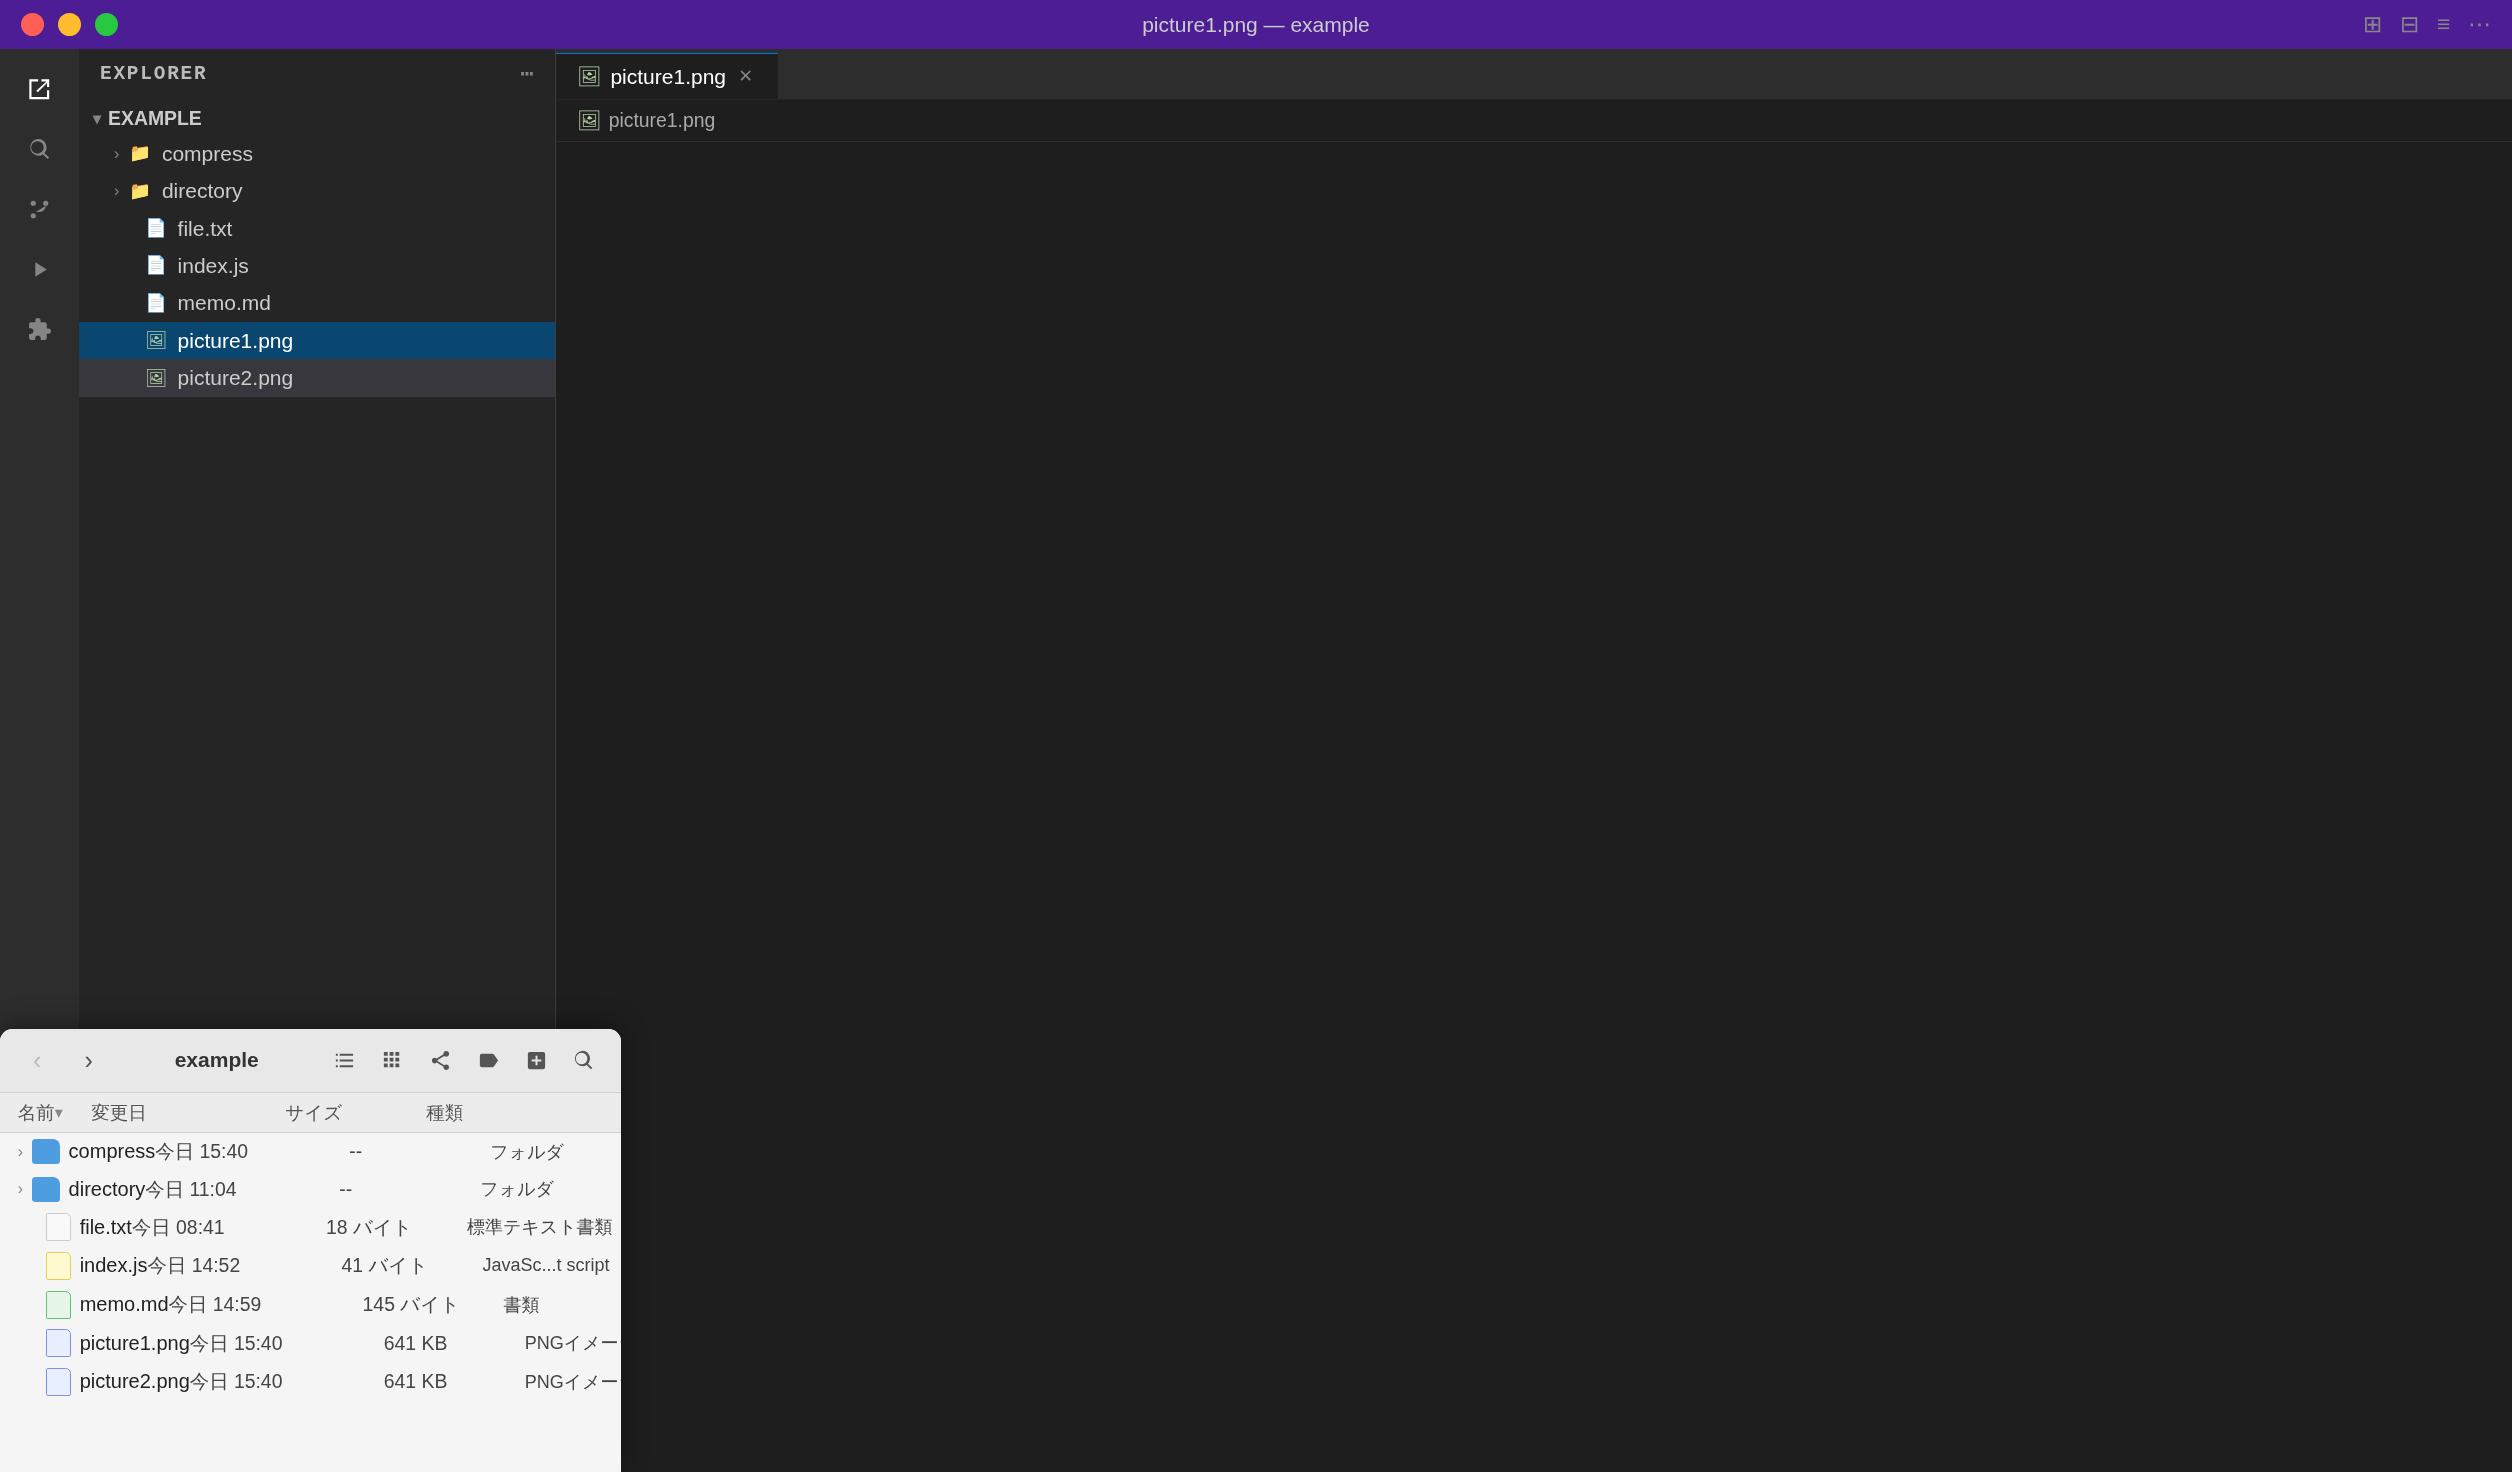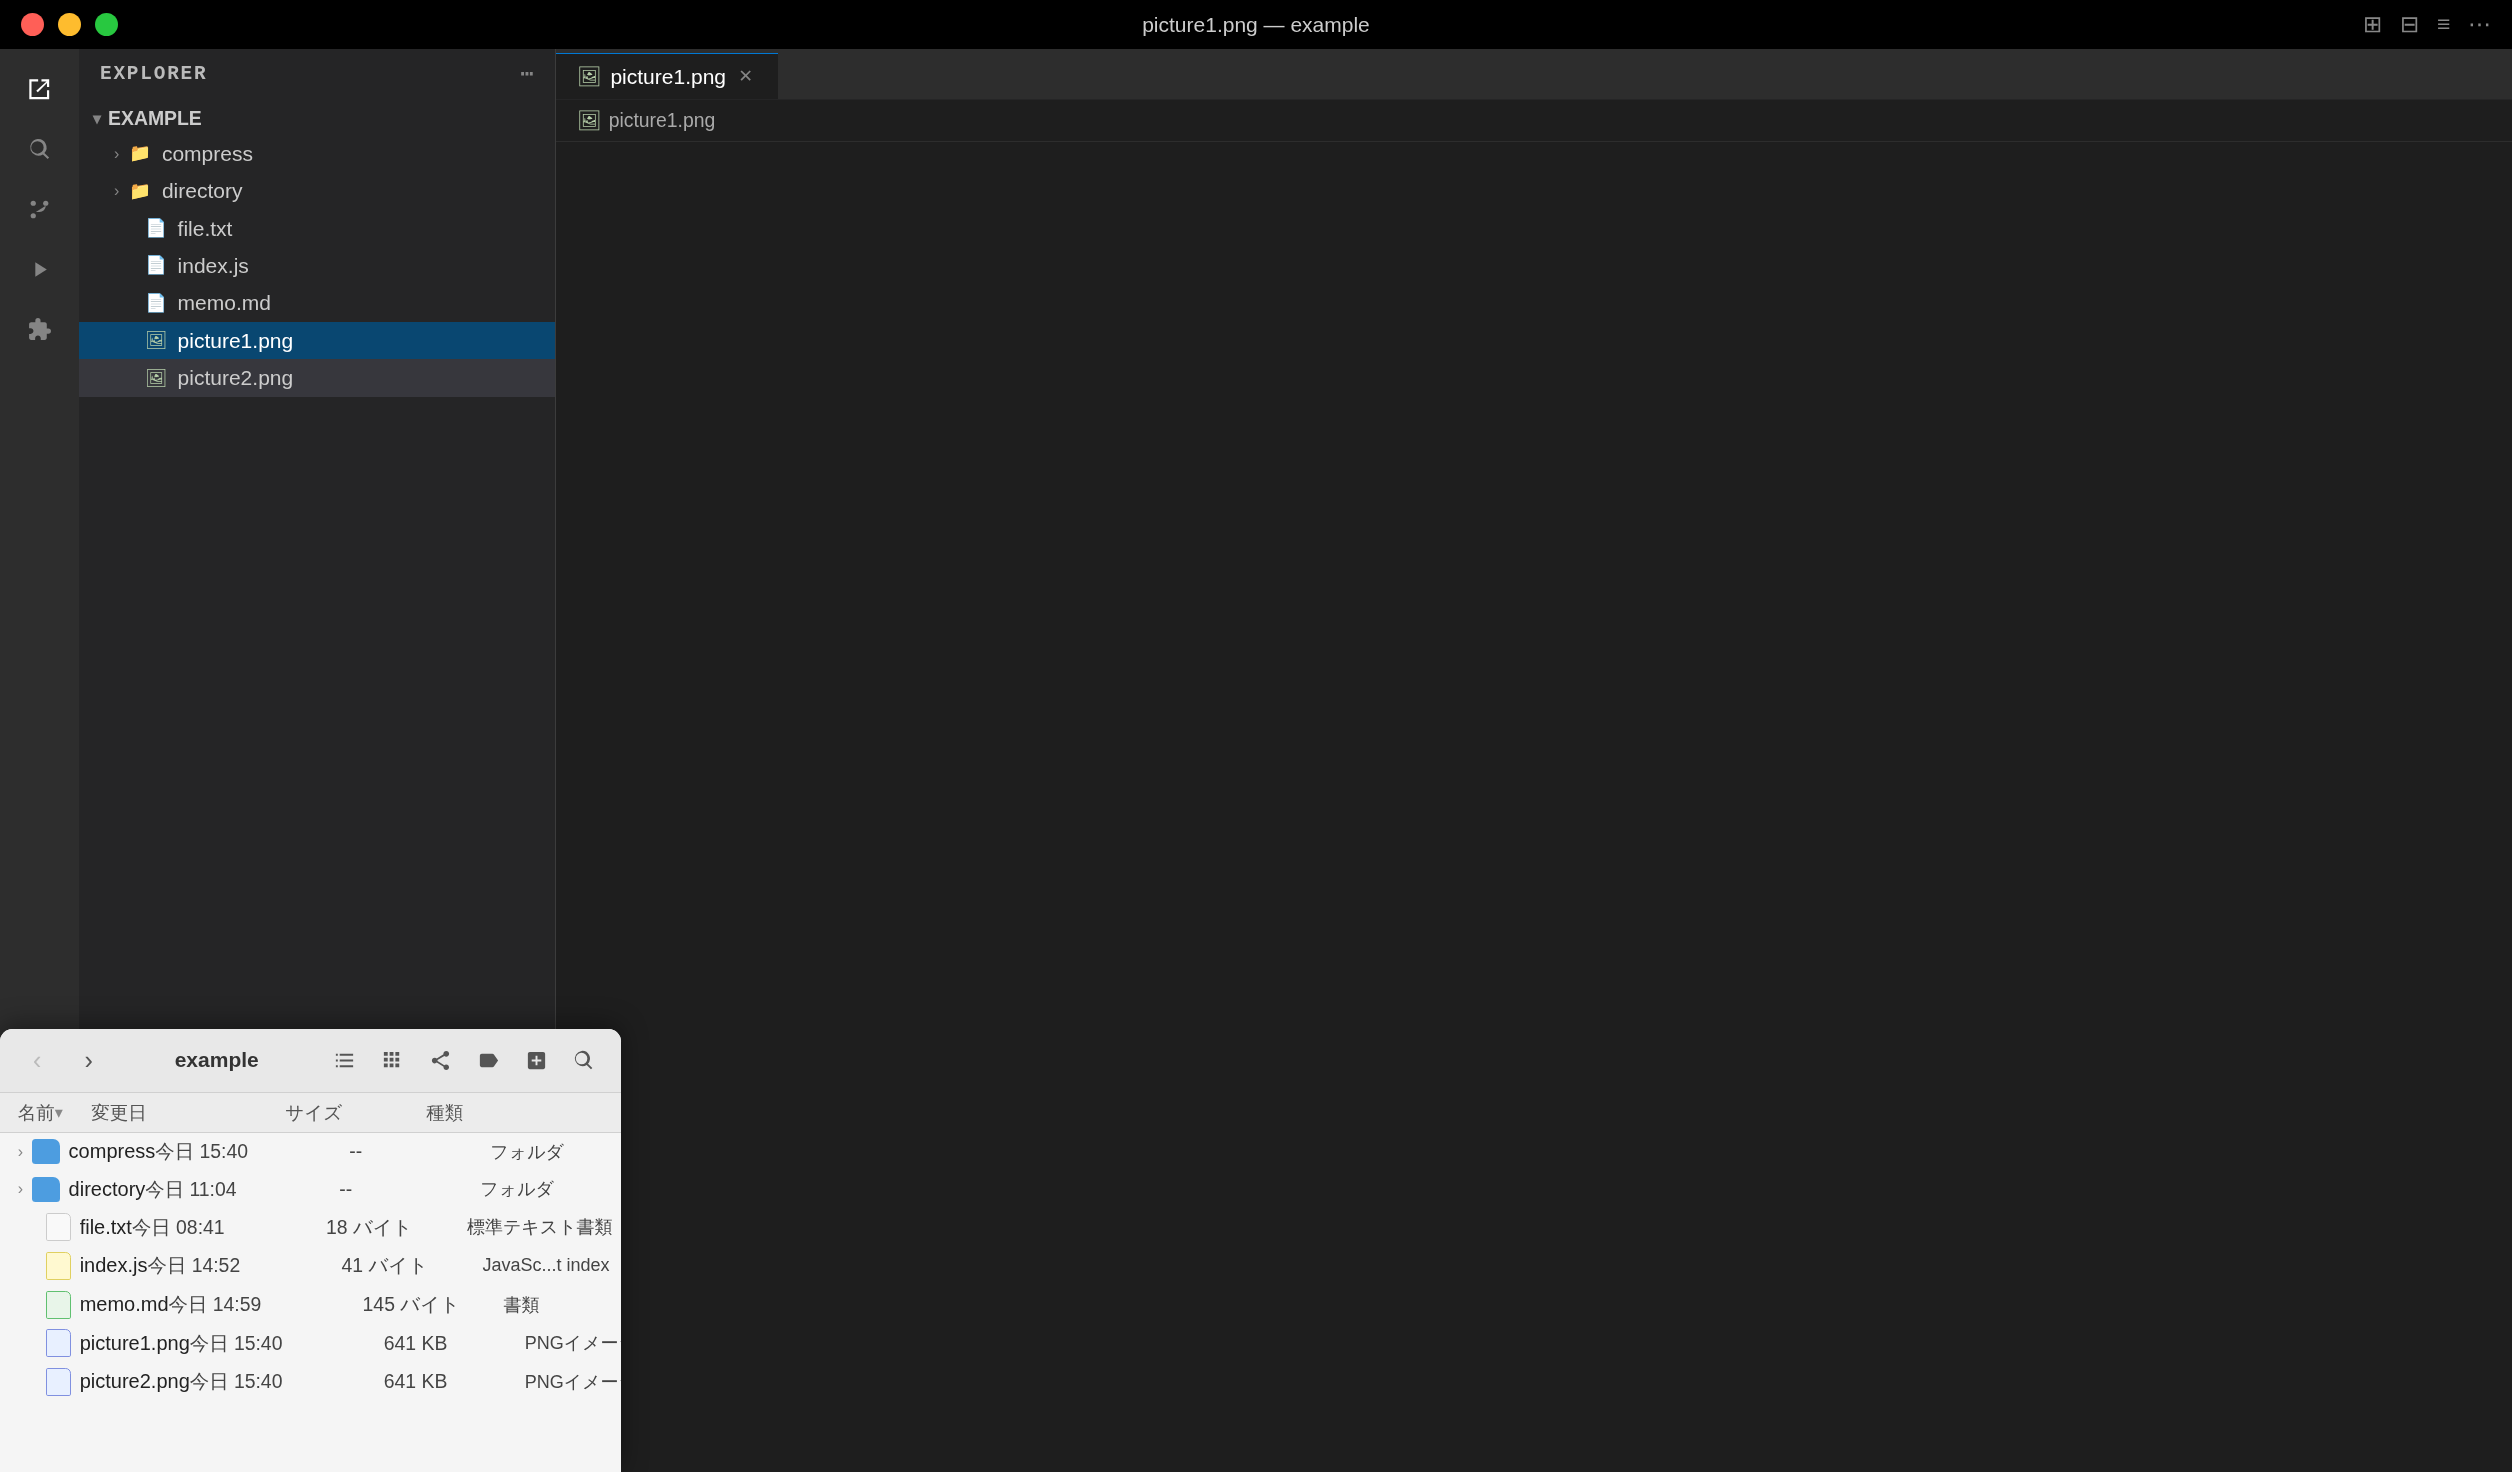--- a/index.html
+++ b/index.html
@@ -11,21 +11,21 @@
       font-size: 23px;
       color: #cccccc;
       overflow: hidden;
       display: flex;
       flex-direction: column;
     }
 
     
     .titlebar {
       height: 49px;
-      background: #000000;
+      background: #4c1d95;
       display: flex;
       align-items: center;
       justify-content: center;
       position: relative;
       flex-shrink: 0;
     }
     .titlebar-controls {
       position: absolute;
       left: 21px;
       display: flex;
@@ -591,21 +591,21 @@
       </div>
 
       <div class="finder-row">
         <div class="finder-row-name">
           <span style="width:19.4px;display:inline-block;"></span>
           <span class="finder-file-doc finder-file-js"></span>
           <span>index.js</span>
         </div>
         <span class="finder-cell-date">今日 14:52</span>
         <span class="finder-cell-size">41 バイト</span>
-        <span class="finder-cell-kind">JavaSc...t index</span>
+        <span class="finder-cell-kind">JavaSc...t script</span>
       </div>
 
       <div class="finder-row">
         <div class="finder-row-name">
           <span style="width:19.4px;display:inline-block;"></span>
           <span class="finder-file-doc finder-file-md"></span>
           <span>memo.md</span>
         </div>
         <span class="finder-cell-date">今日 14:59</span>
         <span class="finder-cell-size">145 バイト</span>

